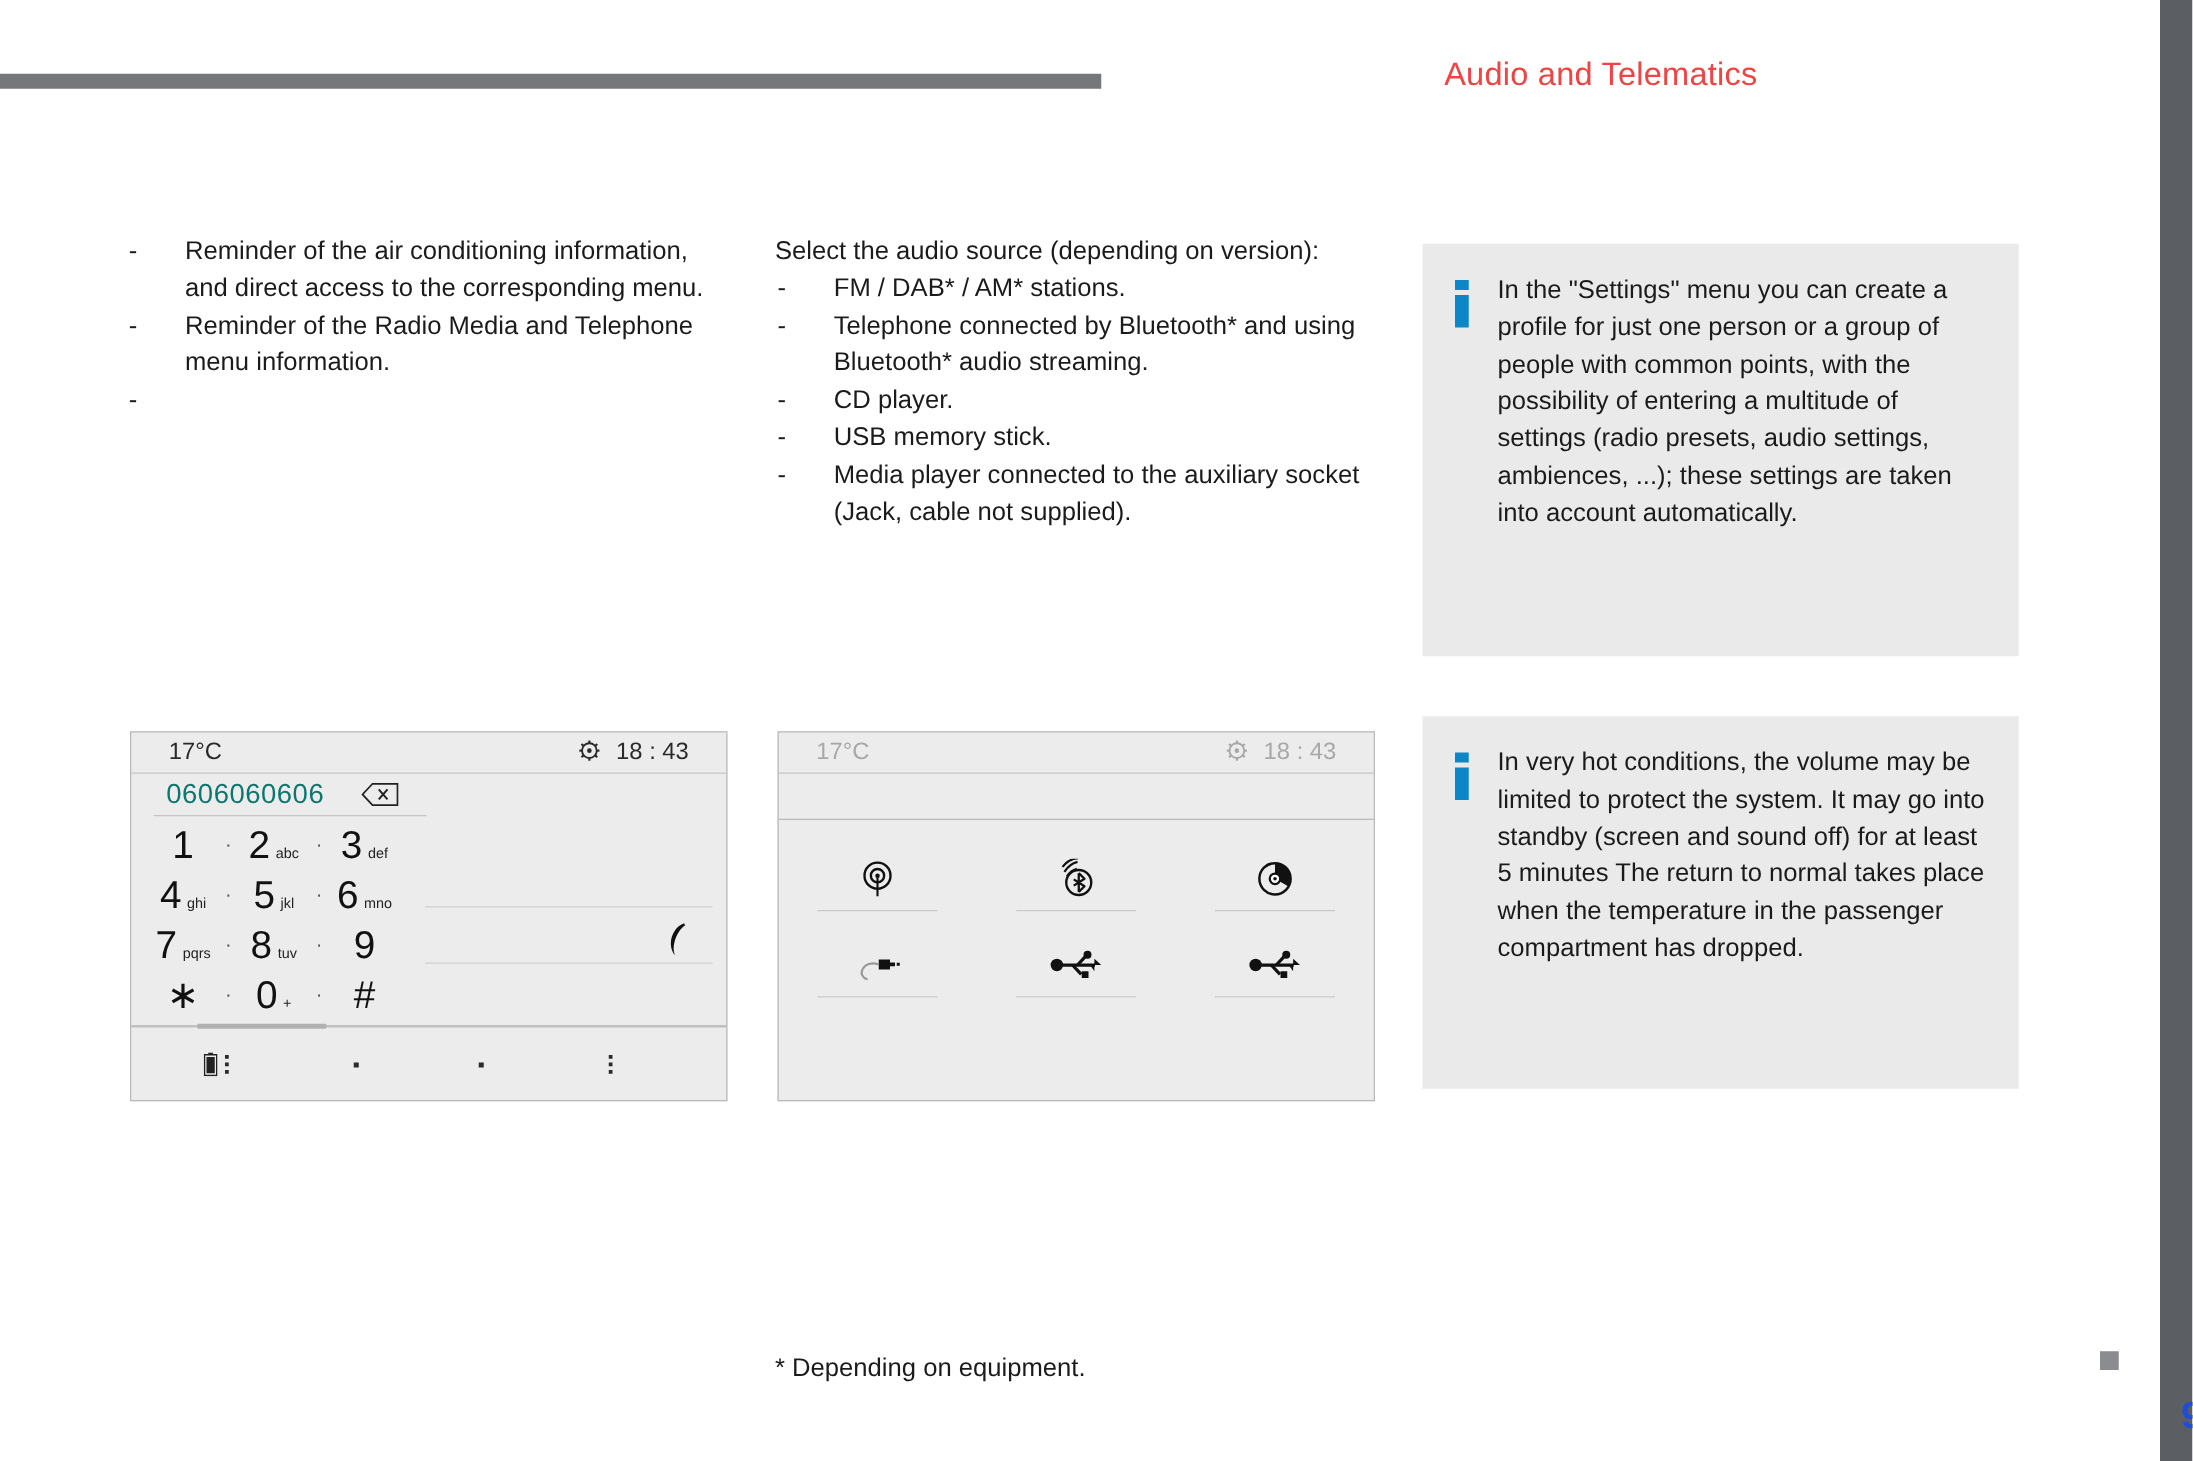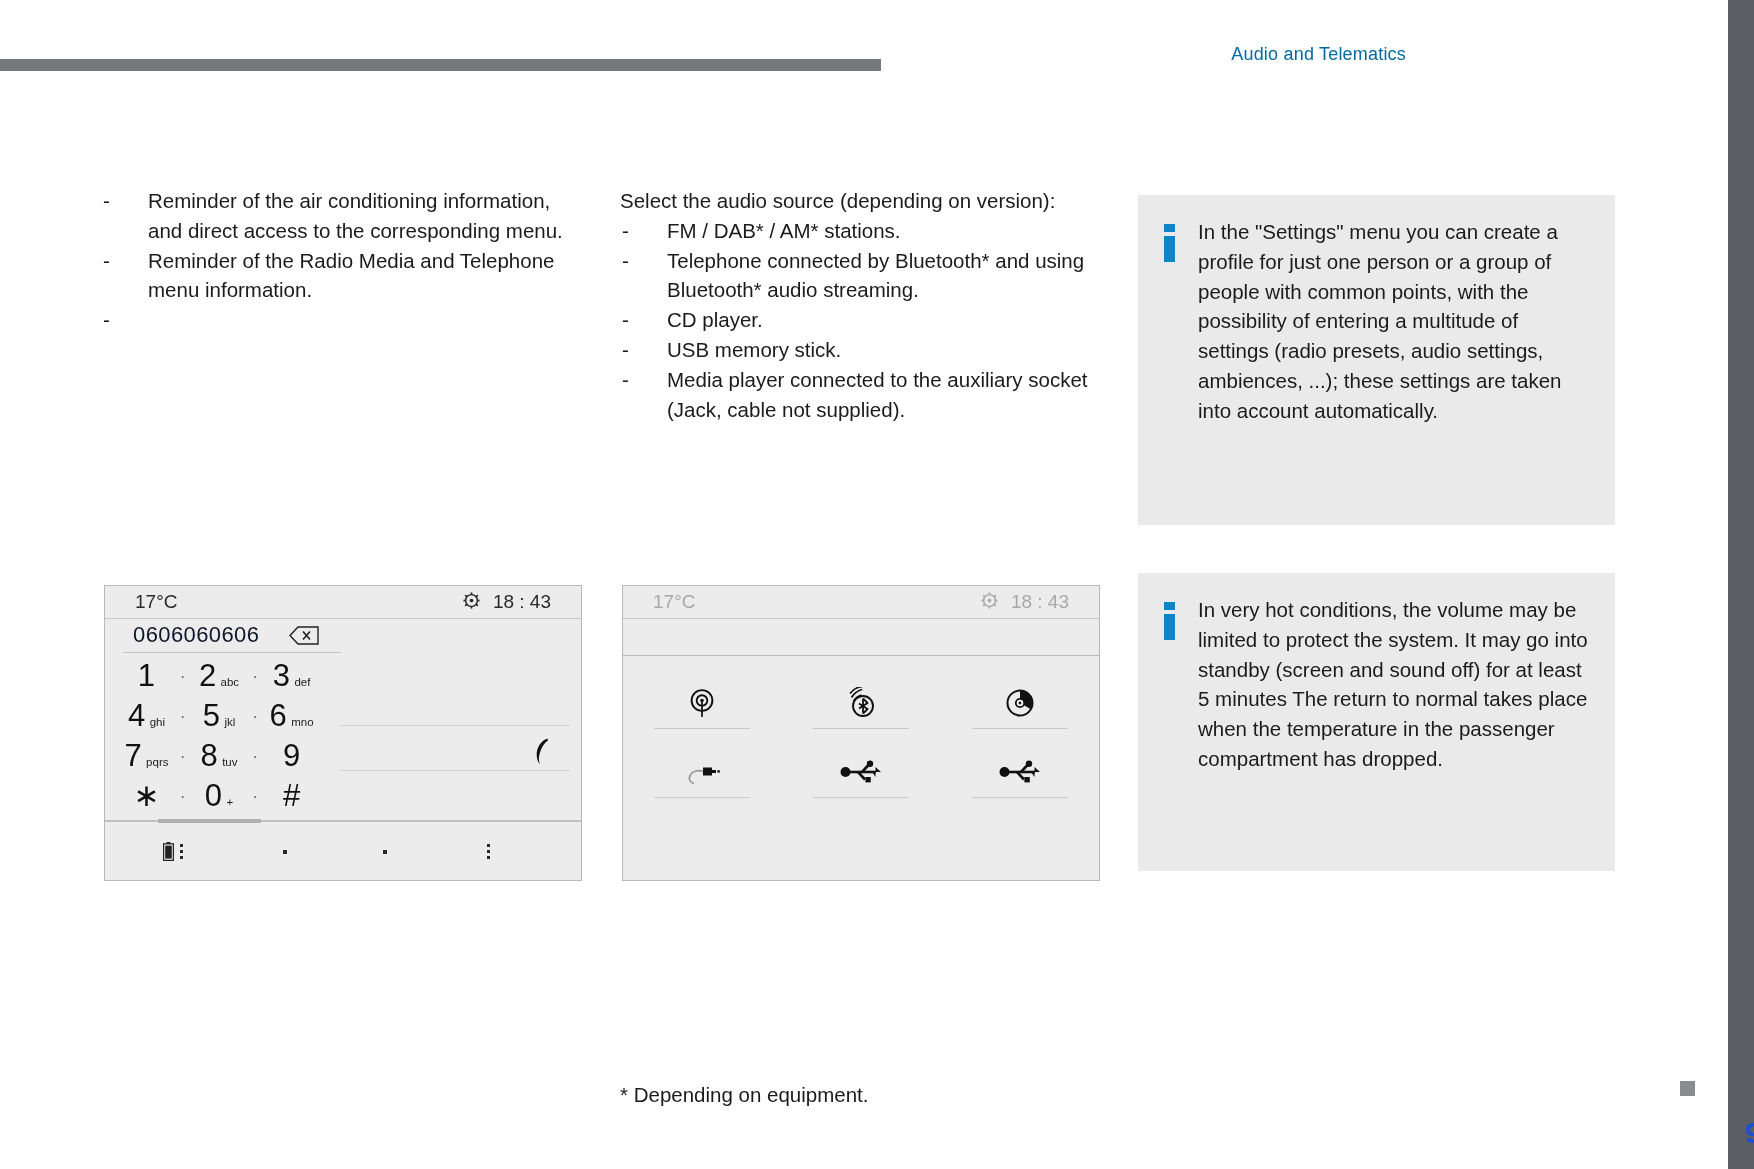--- a/index.html
+++ b/index.html
@@ -23,22 +23,22 @@
     left: 0;
     top: 59px;
     width: 881px;
     height: 12px;
     background: #76777b;
   }
   .header-title {
     position: absolute;
     right: 348px;
     top: 44px;
-    font-size: 18px;
-    color: #0369a1;
+    font-size: 26px;
+    color: #ef4444;
     letter-spacing: 0.2px;
     white-space: nowrap;
   }
   .edge-bar {
     position: absolute;
     right: 0;
     top: 0;
     width: 26px;
     height: 1169px;
     background: #5b5e63;
@@ -134,21 +134,21 @@
   
   .entry-row {
     position: relative;
     height: 32px;
     display: flex;
     align-items: center;
     padding-left: 28px;
   }
   .entry-number {
     font-size: 22px;
-    color: #0f172a;
+    color: #0f766e;
     letter-spacing: 0.4px;
   }
   .backspace {
     margin-left: 30px;
     position: relative;
     width: 30px;
     height: 19px;
   }
   .backspace svg { display: block; }
   .entry-underline {

